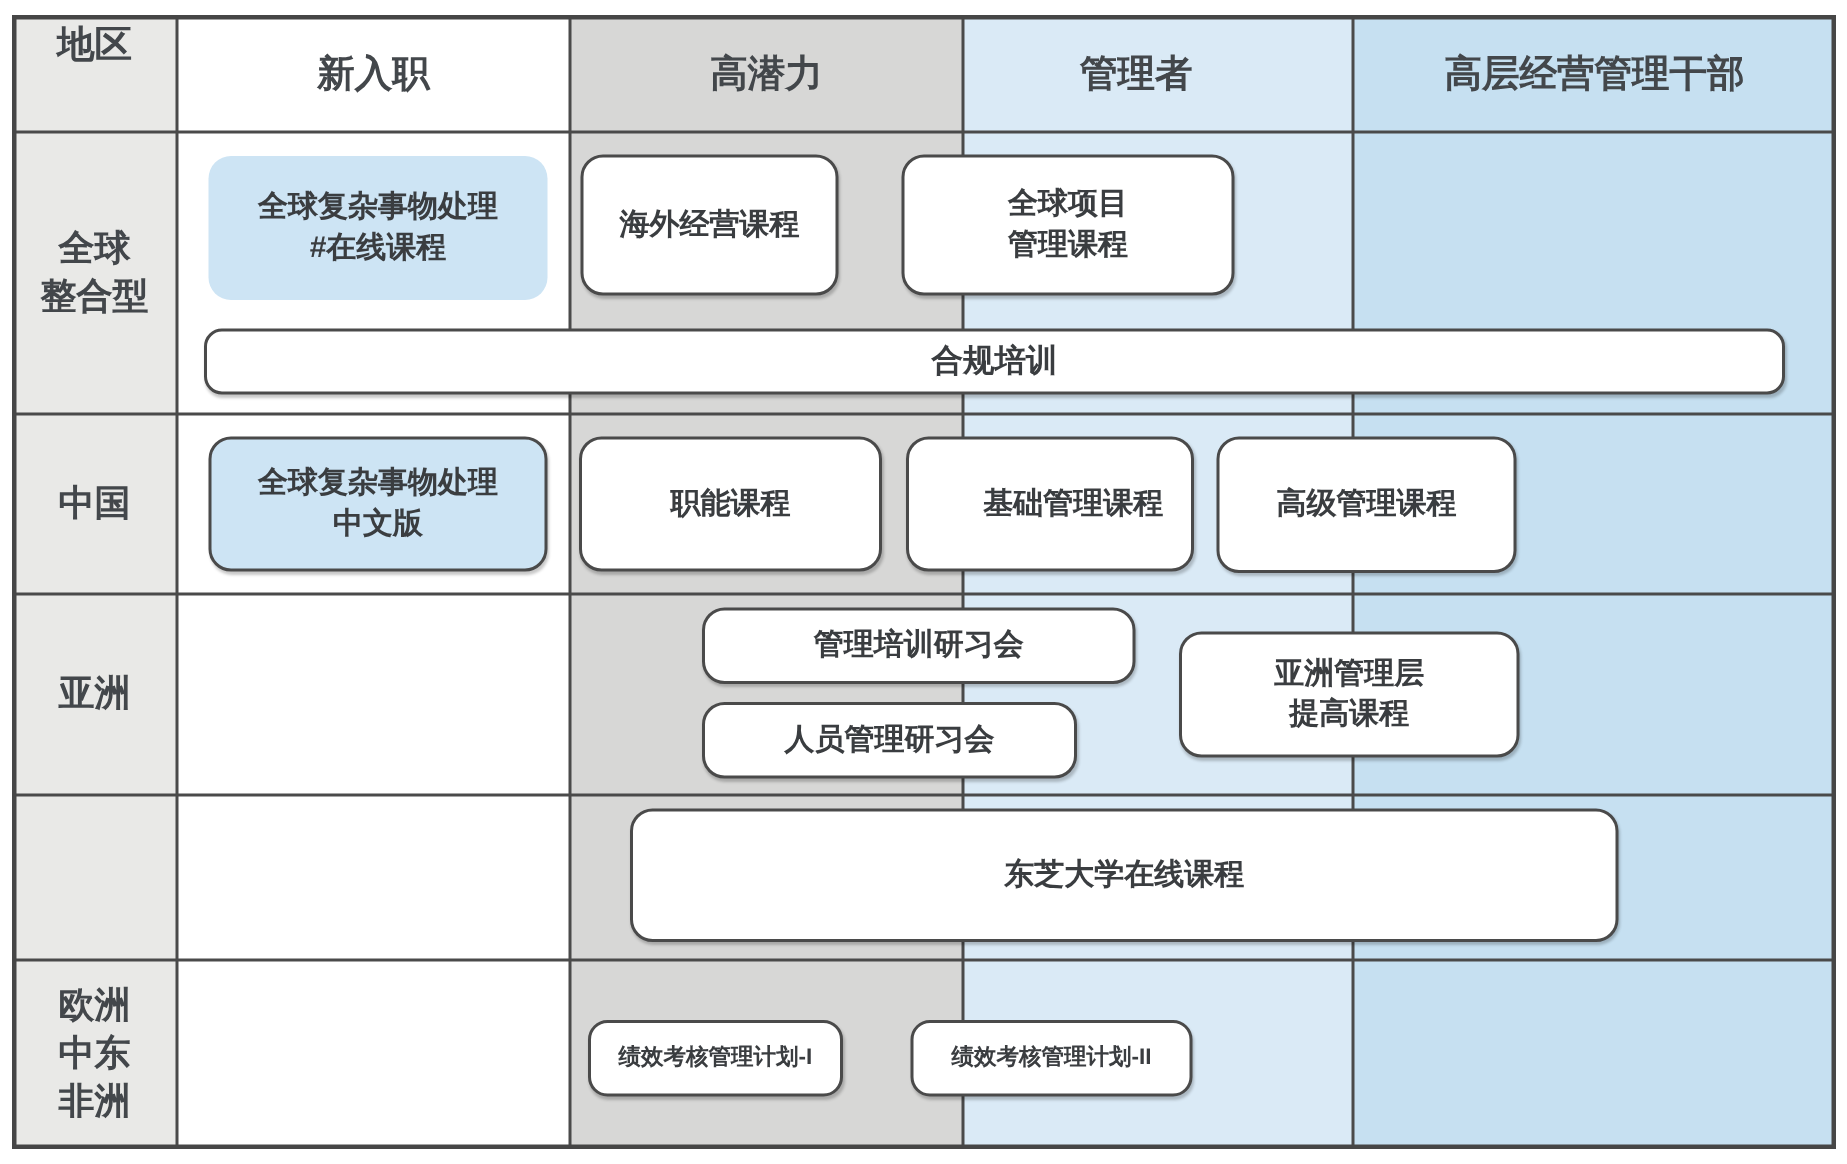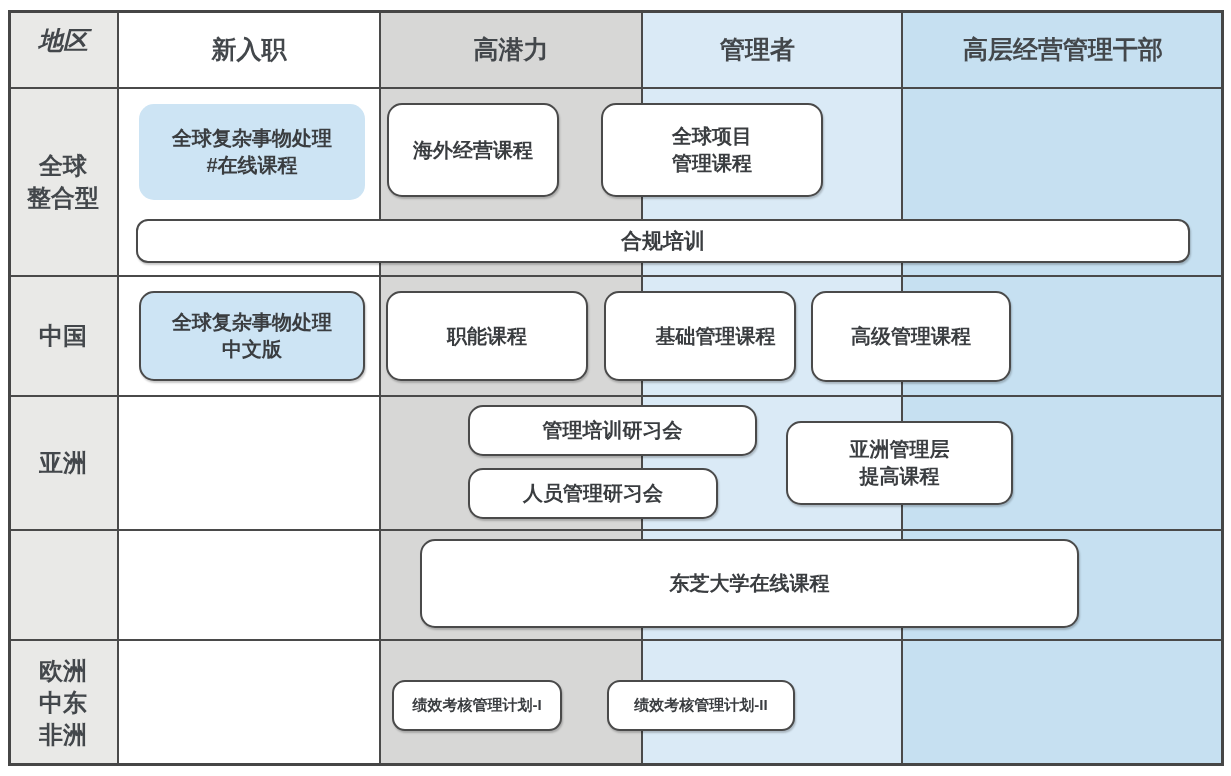--- a/index.html
+++ b/index.html
@@ -62,21 +62,21 @@
   <div class="vline" style="left:379px;"></div>
   <div class="vline" style="left:641px;"></div>
   <div class="vline" style="left:901px;"></div>
   <div class="hline" style="top:87px;"></div>
   <div class="hline" style="top:275px;"></div>
   <div class="hline" style="top:395px;"></div>
   <div class="hline" style="top:529px;"></div>
   <div class="hline" style="top:639px;"></div>
   <div class="outer"></div>
 
-  <div class="cell header" style="left:8px;top:10px;width:110px;height:60px;font-style:italic;">地区</div>
+  <div class="cell header" style="left:8px;top:0;width:110px;height:60px;">地区</div>
   <div class="cell header" style="left:118px;top:10px;width:262px;height:78px;">新入职</div>
   <div class="cell header" style="left:380px;top:10px;width:262px;height:78px;">高潜力</div>
   <div class="cell header" style="left:604px;top:10px;width:307px;height:78px;">管理者</div>
   <div class="cell header" style="left:902px;top:10px;width:322px;height:78px;">高层经营管理干部</div>
 
   <div class="cell rowlabel" style="left:8px;top:88px;width:110px;height:188px;">全球
 整合型</div>
   <div class="cell rowlabel" style="left:8px;top:276px;width:110px;height:120px;">中国</div>
   <div class="cell rowlabel" style="left:8px;top:396px;width:110px;height:134px;">亚洲</div>
   <div class="cell rowlabel" style="left:8px;top:640px;width:110px;height:126px;">欧洲

